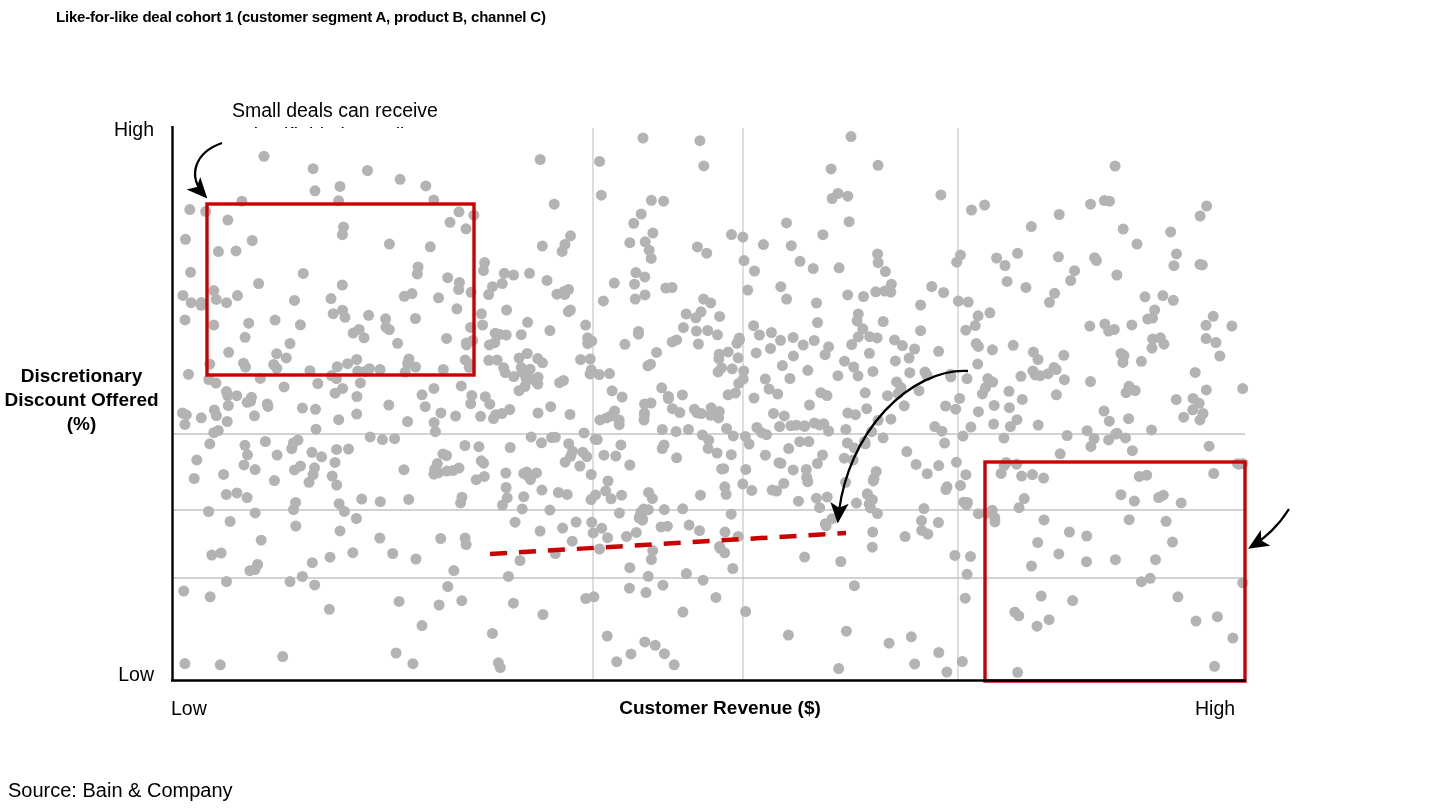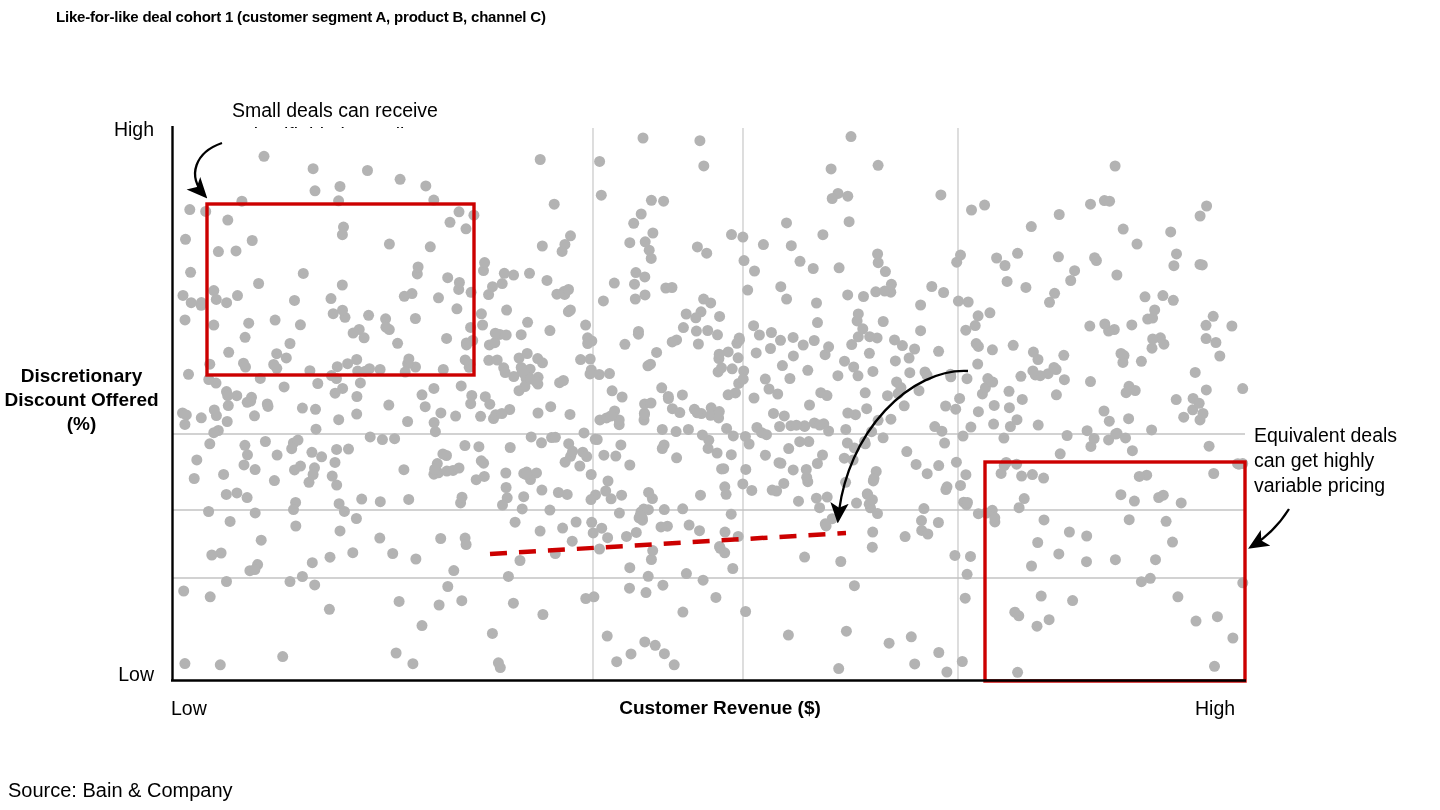--- a/index.html
+++ b/index.html
@@ -130,23 +130,20 @@
 
   <div class="x-tick x-tick-low">Low</div>
   <div class="x-tick x-tick-high">High</div>
   <div class="x-axis-title">Customer Revenue ($)</div>
 
   <div class="annotation ann-small-deals">Small deals can receive
 unjustifiable large discounts</div>
   <div class="annotation ann-no-correlation">There is no correlation
 between deal size and
 discount size</div>
-  <div class="annotation ann-equivalent-deals">Equivalent deals
-can get highly
-variable pricing</div>
 
   <svg class="overlay" viewBox="0 0 1440 810">
     <defs>
       <marker id="arrowhead" markerWidth="9" markerHeight="9" refX="7.5" refY="4" orient="auto">
         <path d="M0,0 L9,4 L0,8 L2.2,4 Z" fill="#000000"></path>
       </marker>
     </defs>
 
     <rect x="172" y="128" width="1073" height="552" fill="#ffffff"></rect>
 

